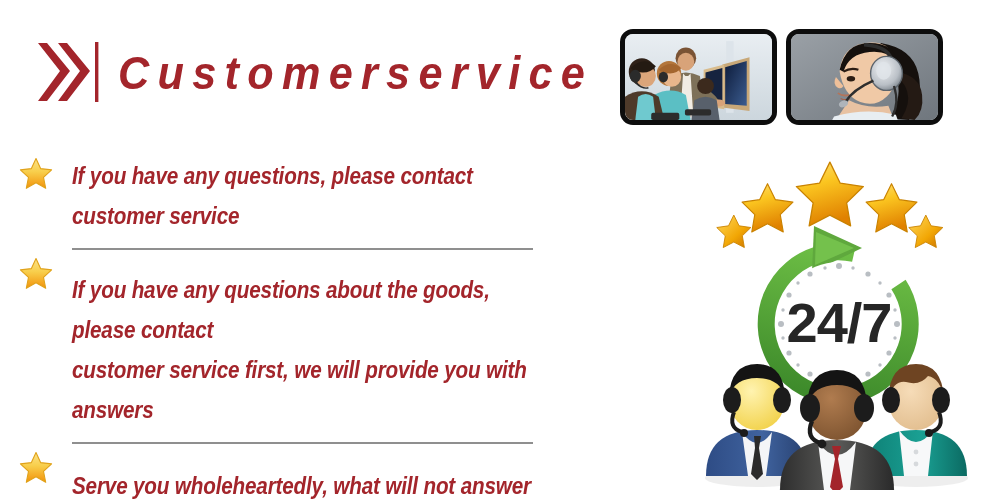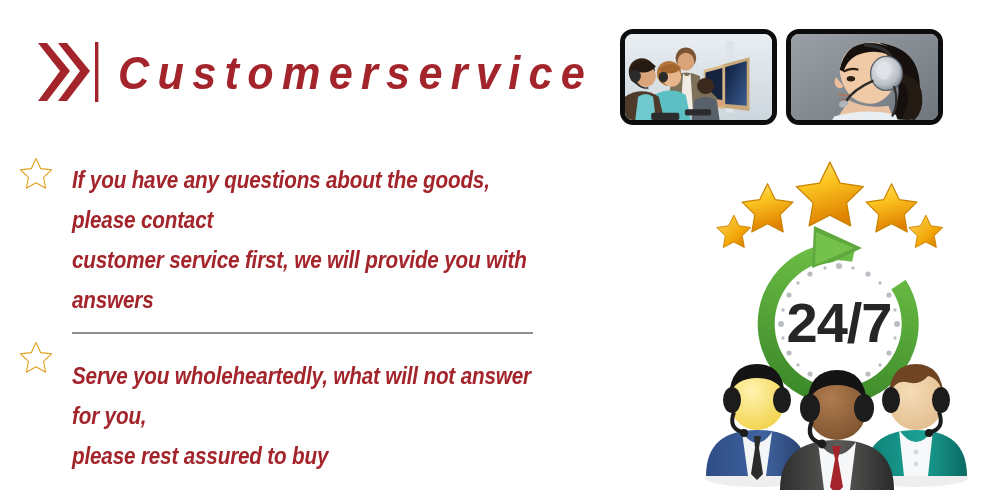--- a/index.html
+++ b/index.html
@@ -91,21 +91,21 @@
     white-space: pre-line;
   }
   .divider {
     margin-left: 72px;
     width: 461px;
     height: 2px;
     background: #8f8f8f;
   }
   .row-1 { padding-top: 6px; }
   .row-1 .divider { margin-top: 12px; }
-  .row-2 { padding-top: 10px; }
+  .row-2 { padding-top: 20px; }
   .row-2 .divider { margin-top: 12px; }
   .row-3 { padding-top: 22px; }
 
   
   .illustration {
     position: absolute;
     right: 16px; top: 160px;
     width: 290px; height: 330px;
   }
 </style>
@@ -215,20 +215,34 @@
           <path d="M110 58 q6 20 -2 34" stroke="#2e2e2e" stroke-width="2.4" fill="none"></path>
         </svg>
       </div>
     </div>
 
   </div>
 </div>
 
 <div class="list">
 
+  <div class="list-item row-1">
+    <svg class="star-bullet" viewBox="0 0 36 36" xmlns="http://www.w3.org/2000/svg">
+      <defs>
+        <linearGradient id="sg1" x1="0" y1="0" x2="0" y2="1">
+          <stop offset="0%" stop-color="#FCE38A"></stop>
+            <stop offset="45%" stop-color="#F8CE4B"></stop>
+            <stop offset="100%" stop-color="#F2920B"></stop>
+        </linearGradient>
+      </defs>
+      <path d="M18 2.5 L22.6 12.6 L33.6 13.9 L25.5 21.4 L27.7 32.3 L18 26.8 L8.3 32.3 L10.5 21.4 L2.4 13.9 L13.4 12.6 Z" fill="url(#sg1)" stroke="#E0A21A" stroke-width="1.1" stroke-linejoin="round"></path>
+    </svg>
+    <div class="item-text">If you have any questions, please contact customer service</div>
+    <div class="divider"></div>
+  </div>
 
   <div class="list-item row-2">
     <svg class="star-bullet" viewBox="0 0 36 36" xmlns="http://www.w3.org/2000/svg">
       <path d="M18 2.5 L22.6 12.6 L33.6 13.9 L25.5 21.4 L27.7 32.3 L18 26.8 L8.3 32.3 L10.5 21.4 L2.4 13.9 L13.4 12.6 Z" fill="url(#sg1)" stroke="#E0A21A" stroke-width="1.1" stroke-linejoin="round"></path>
     </svg>
     <div class="item-text">If you have any questions about the goods, please contact
 customer service first, we will provide you with answers</div>
     <div class="divider"></div>
   </div>
 

